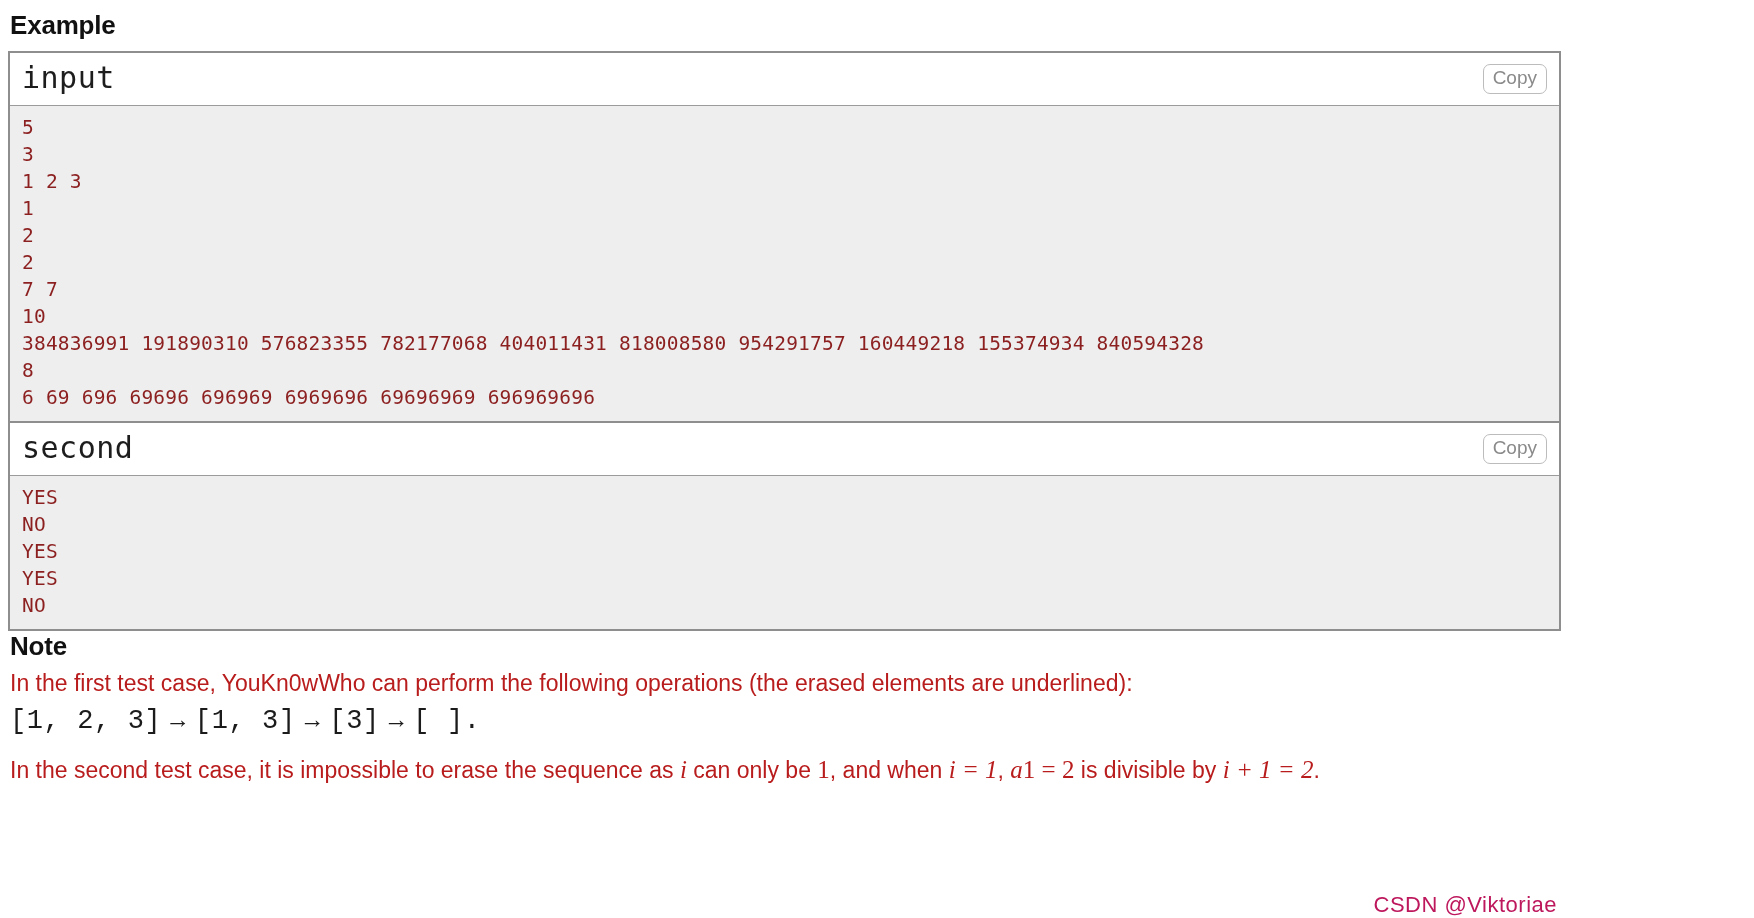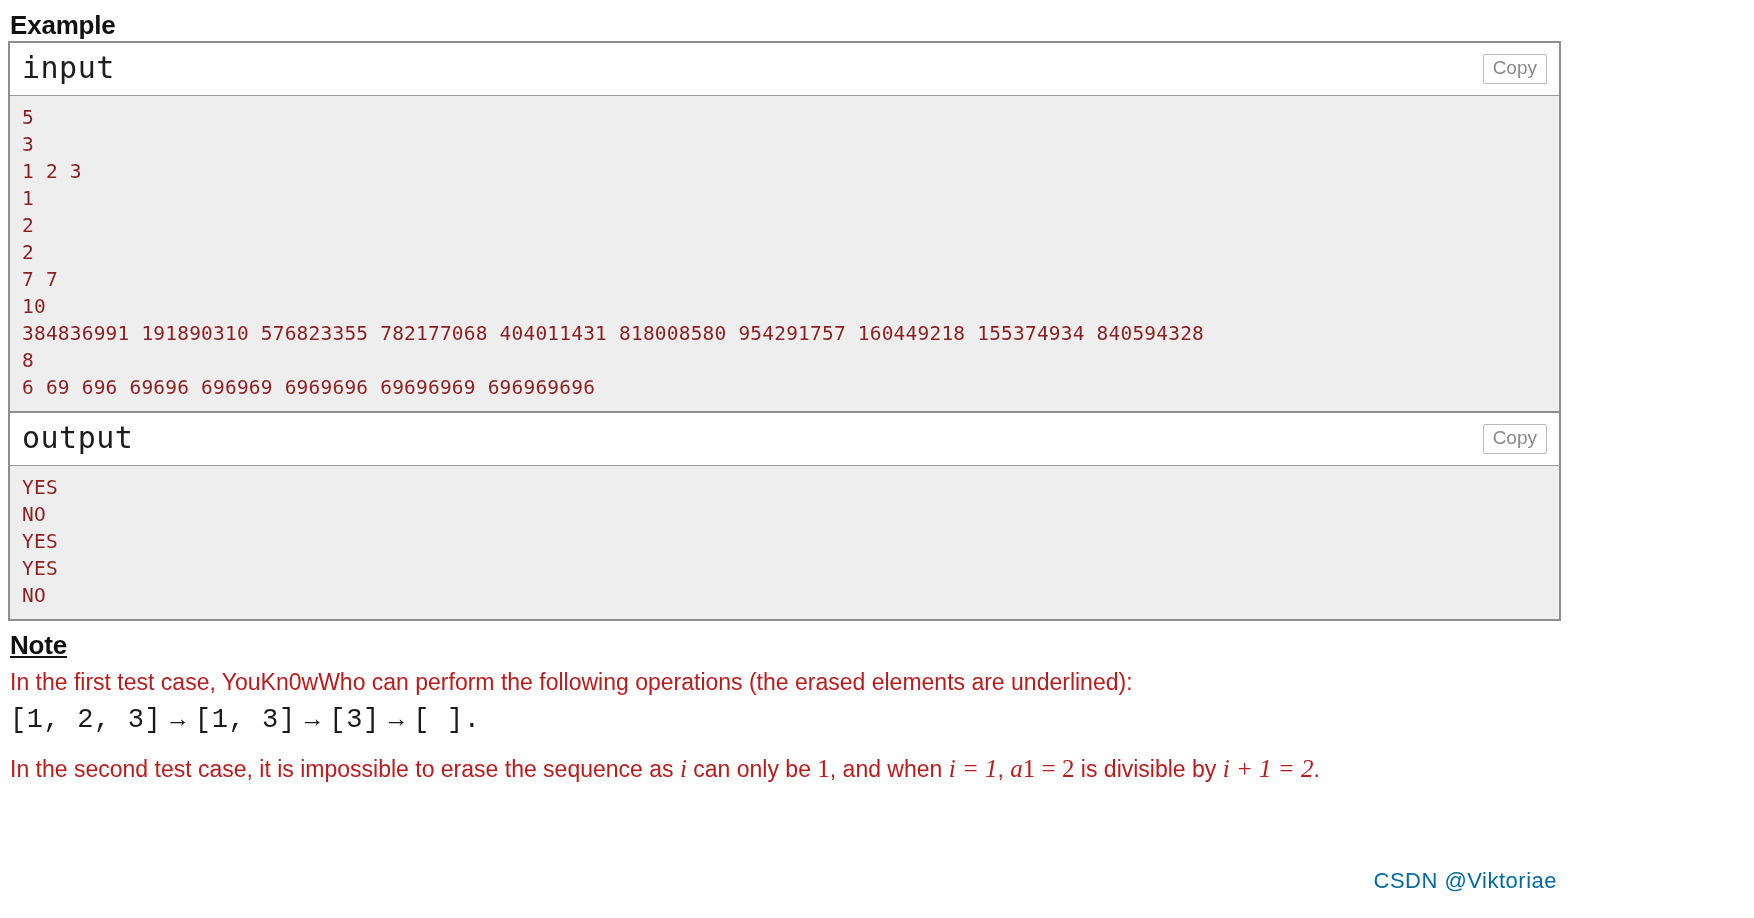--- a/index.html
+++ b/index.html
@@ -28,24 +28,25 @@
   
   .section-title {
     font-size: 26px;
     font-weight: bold;
     letter-spacing: -0.2px;
     color: #111111;
     margin: 0;
     padding: 0 0 0 2px;
   }
   .section-title.example { padding-top: 10px; }
-  .section-title.note { padding-top: 9px; text-decoration: underline; }
+  .section-title.note { padding-top: 0; }
 
   
   .sample-tests {
+    margin-top: 10px;
     border: 2px solid #8e8e8e;
     border-bottom: none;
     background: #d946ef;
     box-sizing: border-box;
   }
   .sample-test {
     border-bottom: 2px solid #8e8e8e;
   }
 
   .io-title {
@@ -67,21 +68,21 @@
     position: absolute;
     right: 12px;
     top: 11px;
     border: 1px solid #bcbcbc;
     background: #ffffff;
     color: #8a8a8a;
     font-family: "Liberation Sans", sans-serif;
     font-size: 19px;
     line-height: 22px;
     padding: 2px 9px 4px 9px;
-    border-radius: 2px;
+    border-radius: 7px;
     cursor: pointer;
     user-select: none;
   }
 
   pre.io-data {
     margin: 0;
     padding: 8px 12px 10px 12px;
     background: #eeeeee;
     color: #8c1f1f;
     font-family: "DejaVu Sans Mono", "Liberation Mono", monospace;
@@ -113,24 +114,24 @@
 
   .inline-math {
     font-family: "Liberation Serif", "DejaVu Serif", serif;
     font-size: 25px;
   }
 
   
   .watermark {
     position: absolute;
     right: 12px;
-    bottom: 24px;
+    bottom: 0;
     font-family: "Liberation Sans", sans-serif;
     font-size: 22px;
-    color: #0369a1;
+    color: #be185d;
     letter-spacing: 0.5px;
     user-select: none;
     pointer-events: none;
   }
 </style>
 </head>
 <body>
 
 <div class="page">
 
@@ -151,21 +152,21 @@
 2
 7 7
 10
 384836991 191890310 576823355 782177068 404011431 818008580 954291757 160449218 155374934 840594328
 8
 6 69 696 69696 696969 6969696 69696969 696969696</pre>
     </div>
 
     <div class="sample-test">
       <div class="io-title">
-        <span class="label">output</span>
+        <span class="label">second</span>
         <button class="copy-btn">Copy</button>
       </div>
       <pre class="io-data">YES
 NO
 YES
 YES
 NO</pre>
     </div>
 
   </div>

